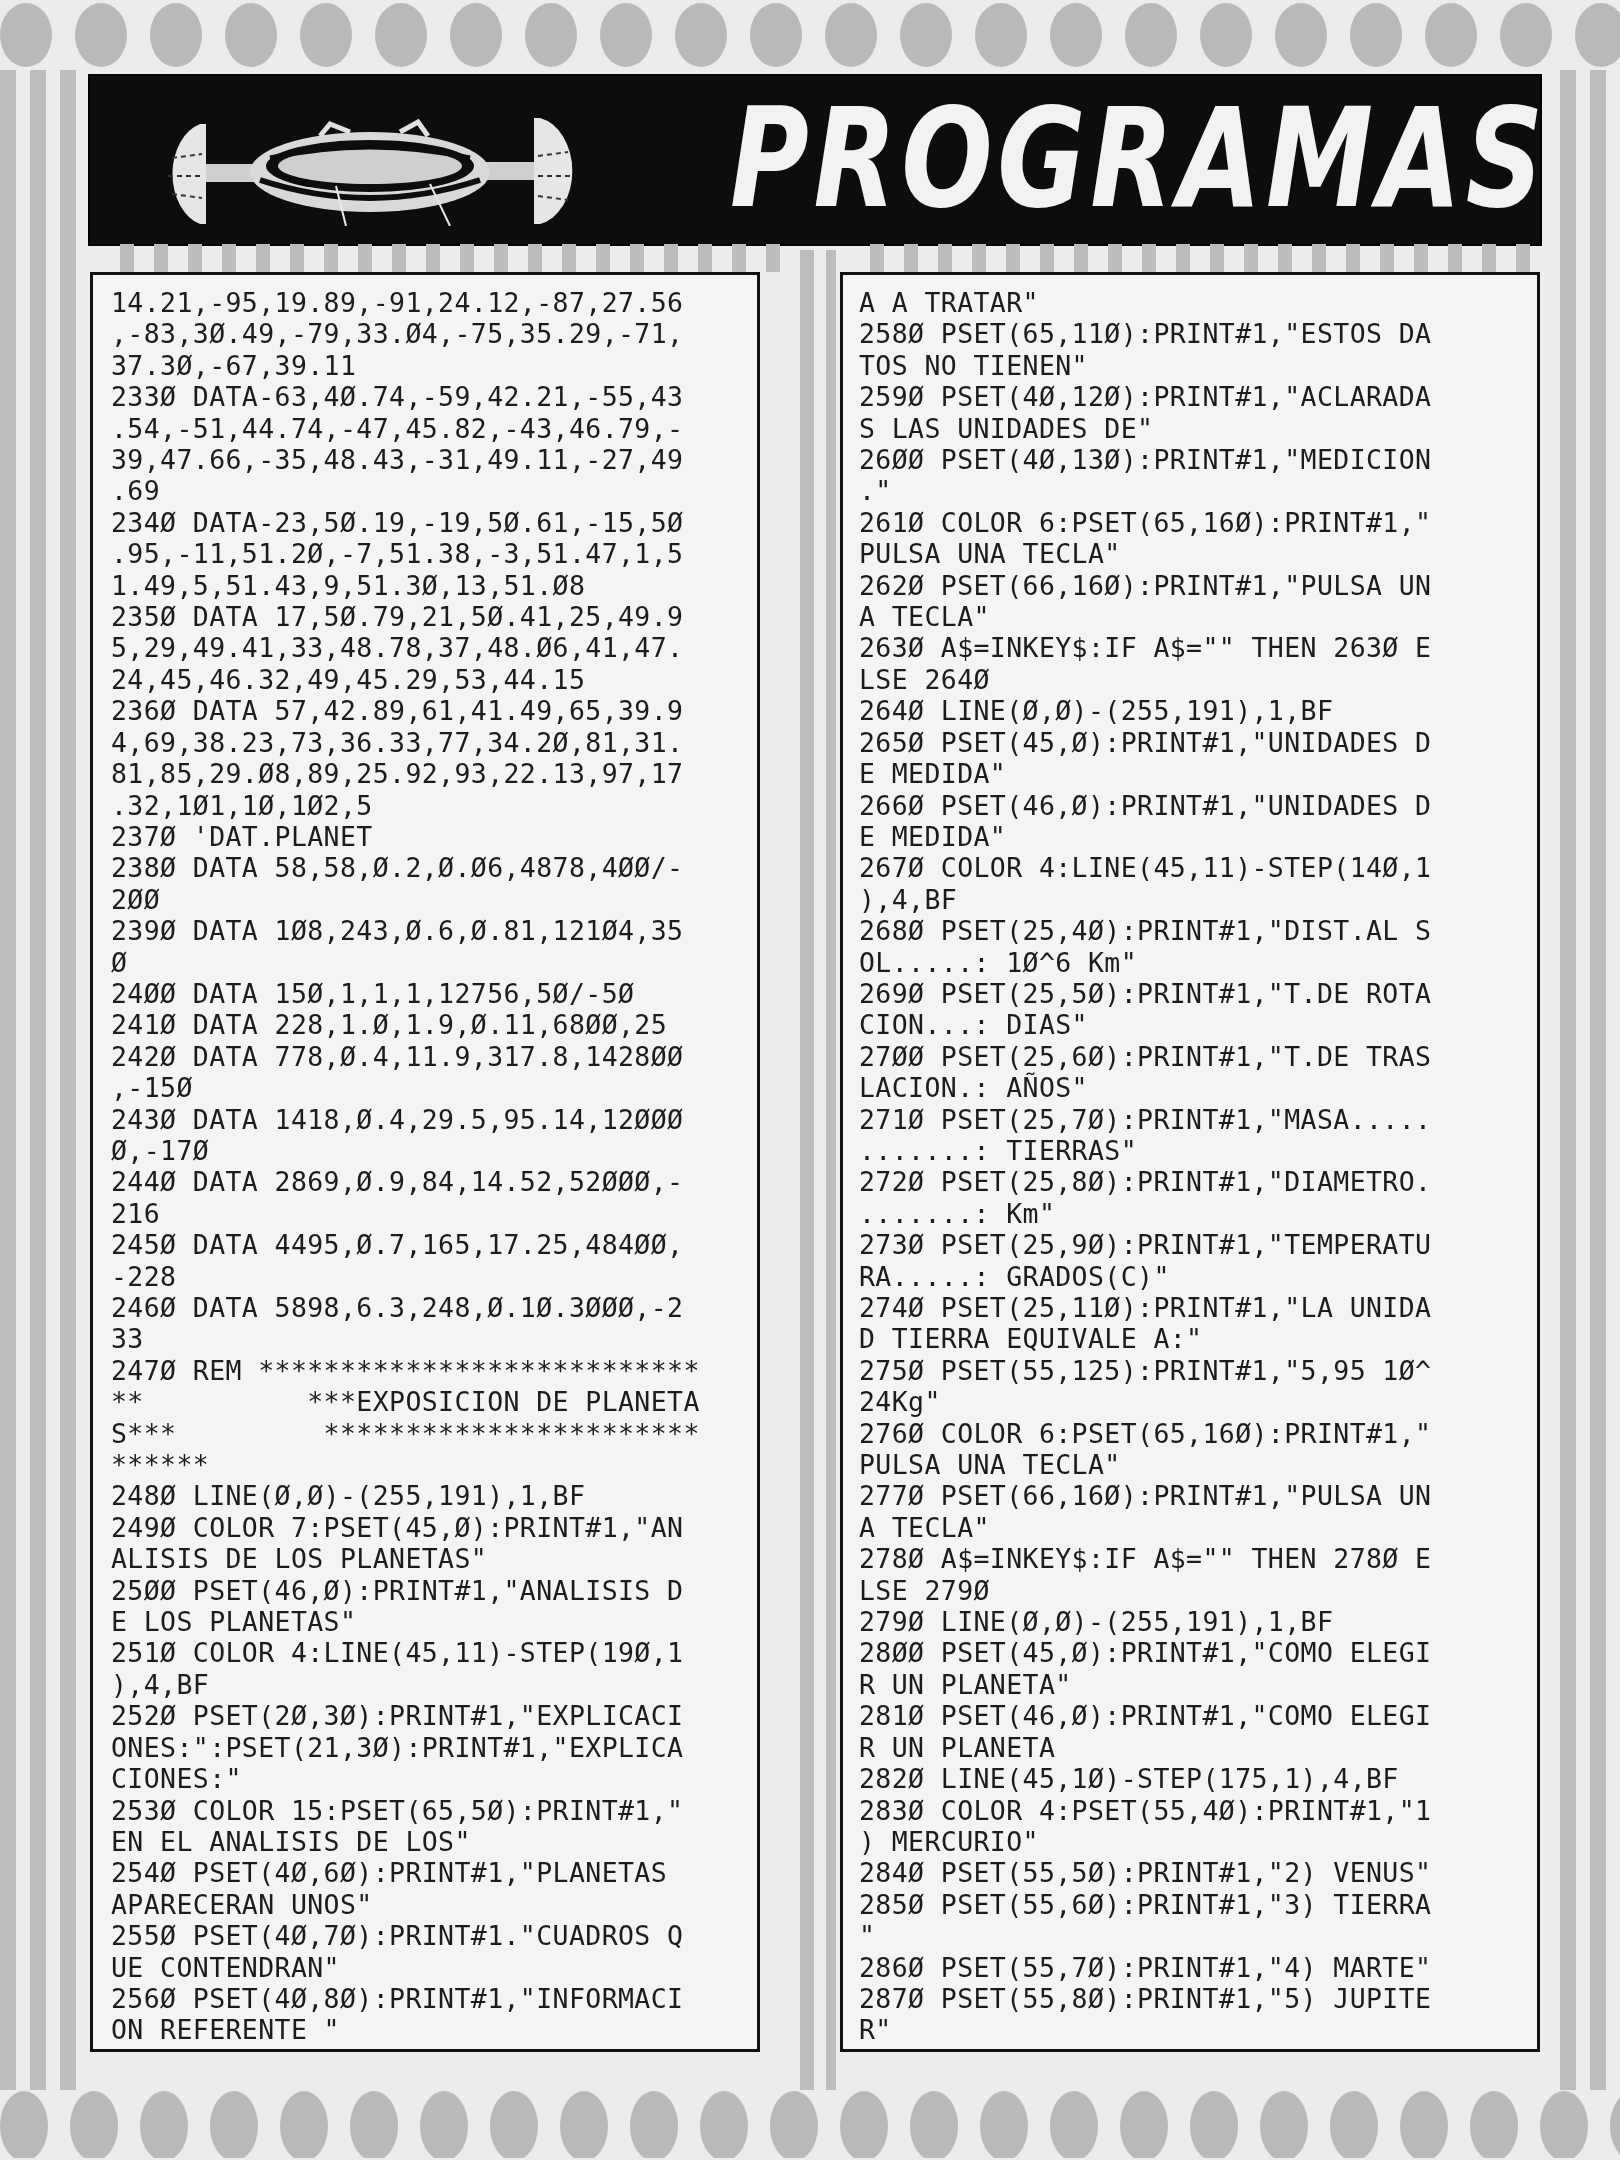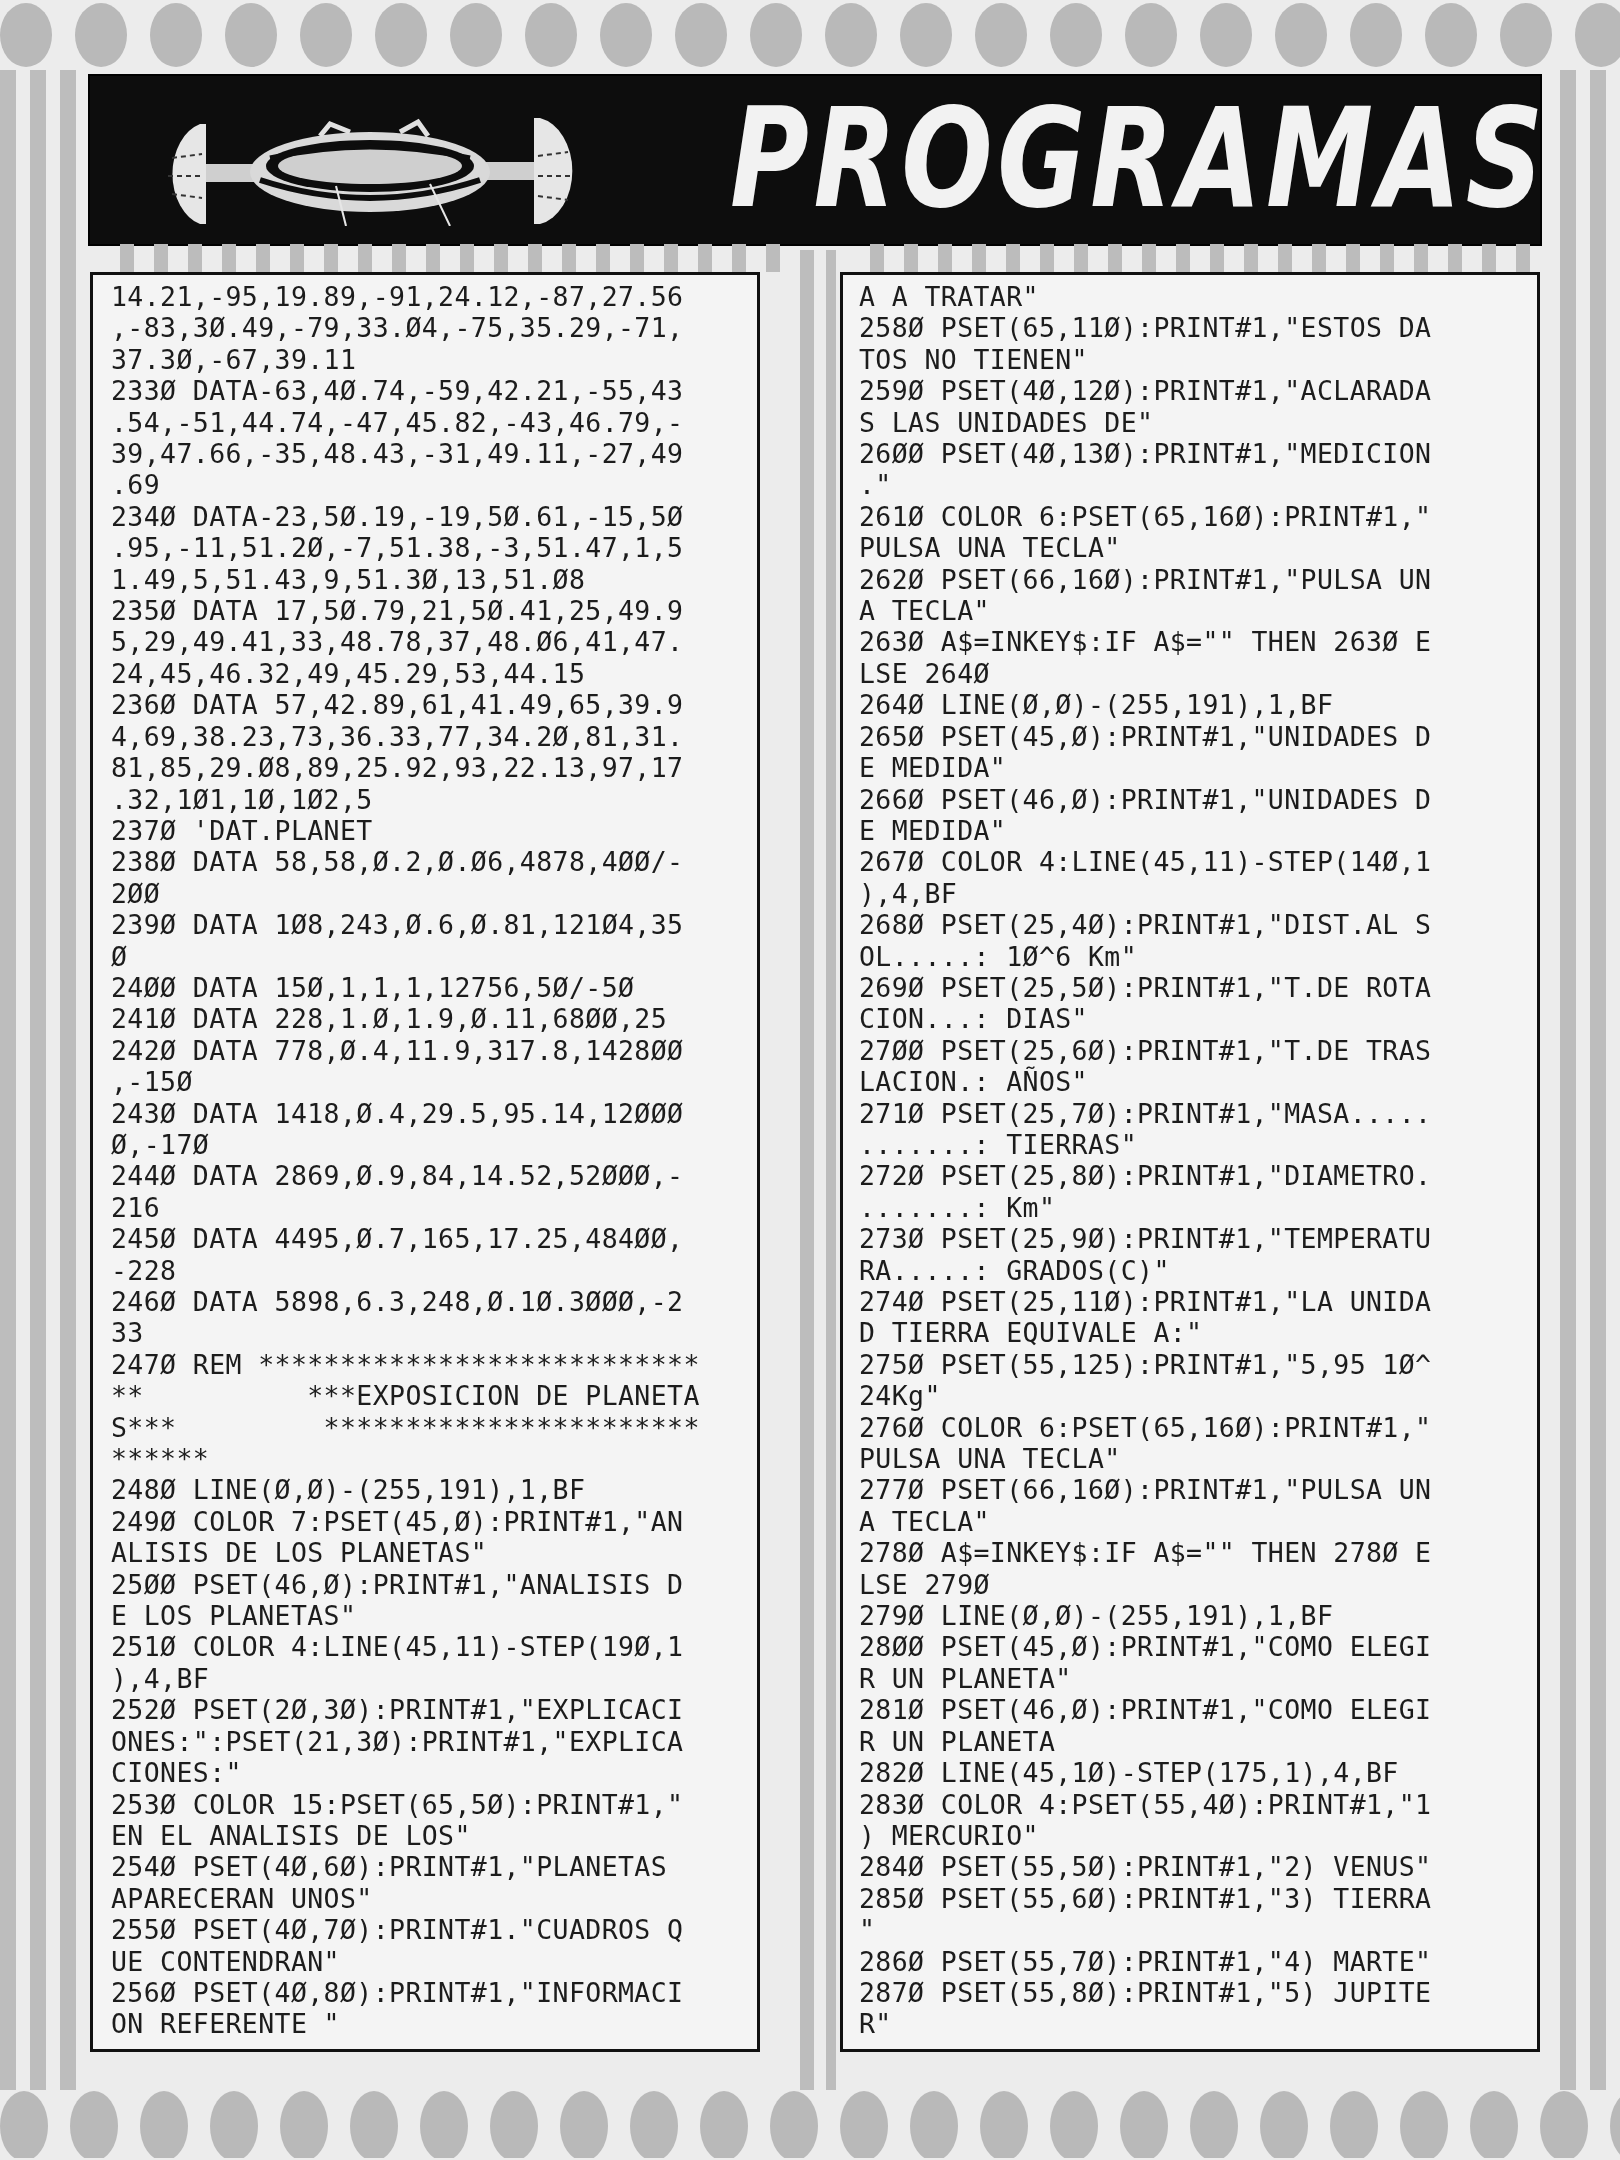--- a/index.html
+++ b/index.html
@@ -52,21 +52,21 @@
     
     .sub-stripes {
       position: absolute; top: 244px; height: 28px; display: flex;
     }
     .sub-stripes .s { width: 14px; background: #bcbcbc; margin-right: 20px; height: 100%; }
 
     
     .panel {
       position: absolute; top: 272px; height: 1780px;
       background: #f4f4f4; border: 3px solid #111;
-      padding: 6px 0 0 18px;
+      padding: 12px 0 0 18px;
       overflow: hidden;
     }
     .panel.left { left: 90px; width: 670px; }
     .panel.right { left: 840px; width: 700px; padding-left: 16px; }
     .code {
       font-family: "DejaVu Sans Mono", "Liberation Mono", monospace;
       font-size: 26.5px; line-height: 31.4px; white-space: pre;
       color: #1c1c1c; letter-spacing: 0.4px;
     }
     .code .ln { display: block; }

